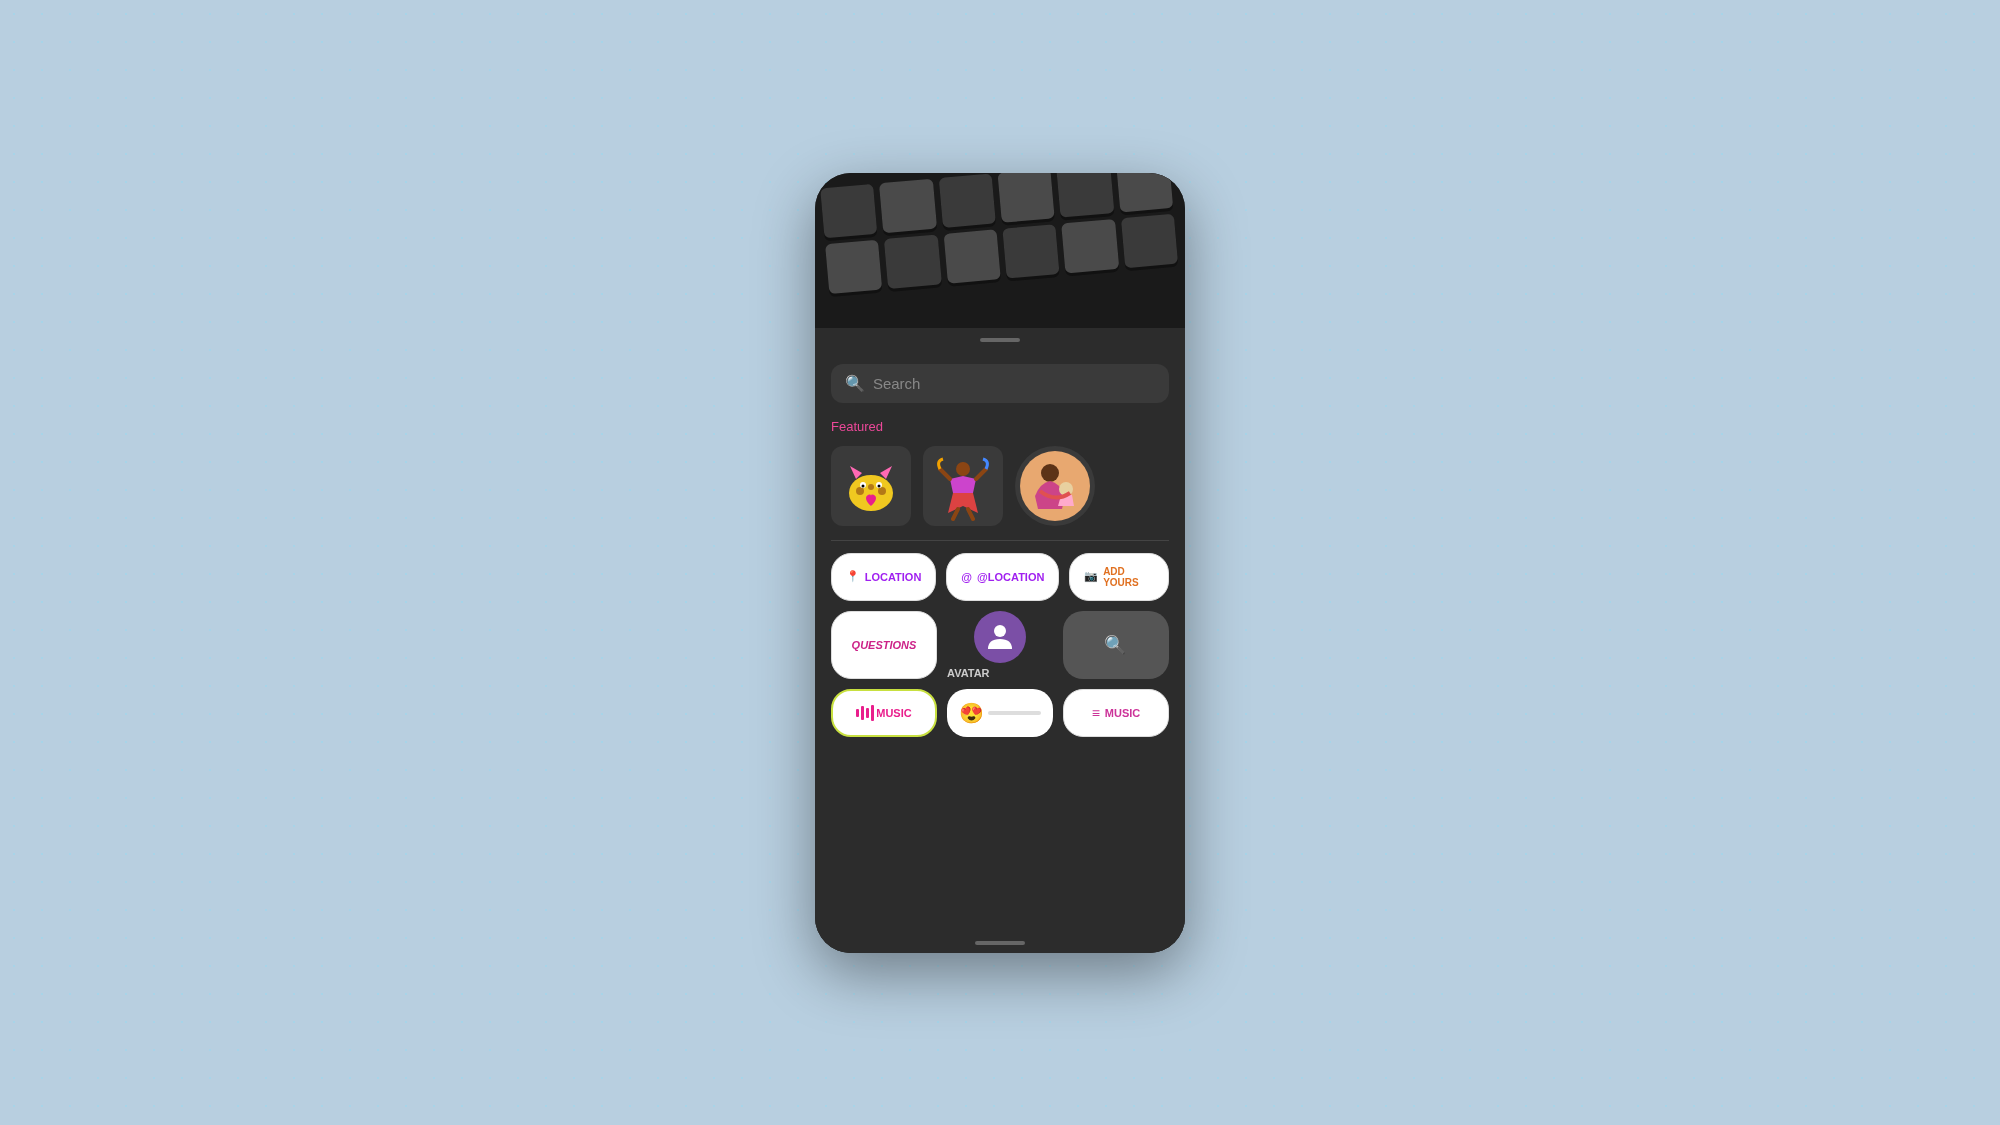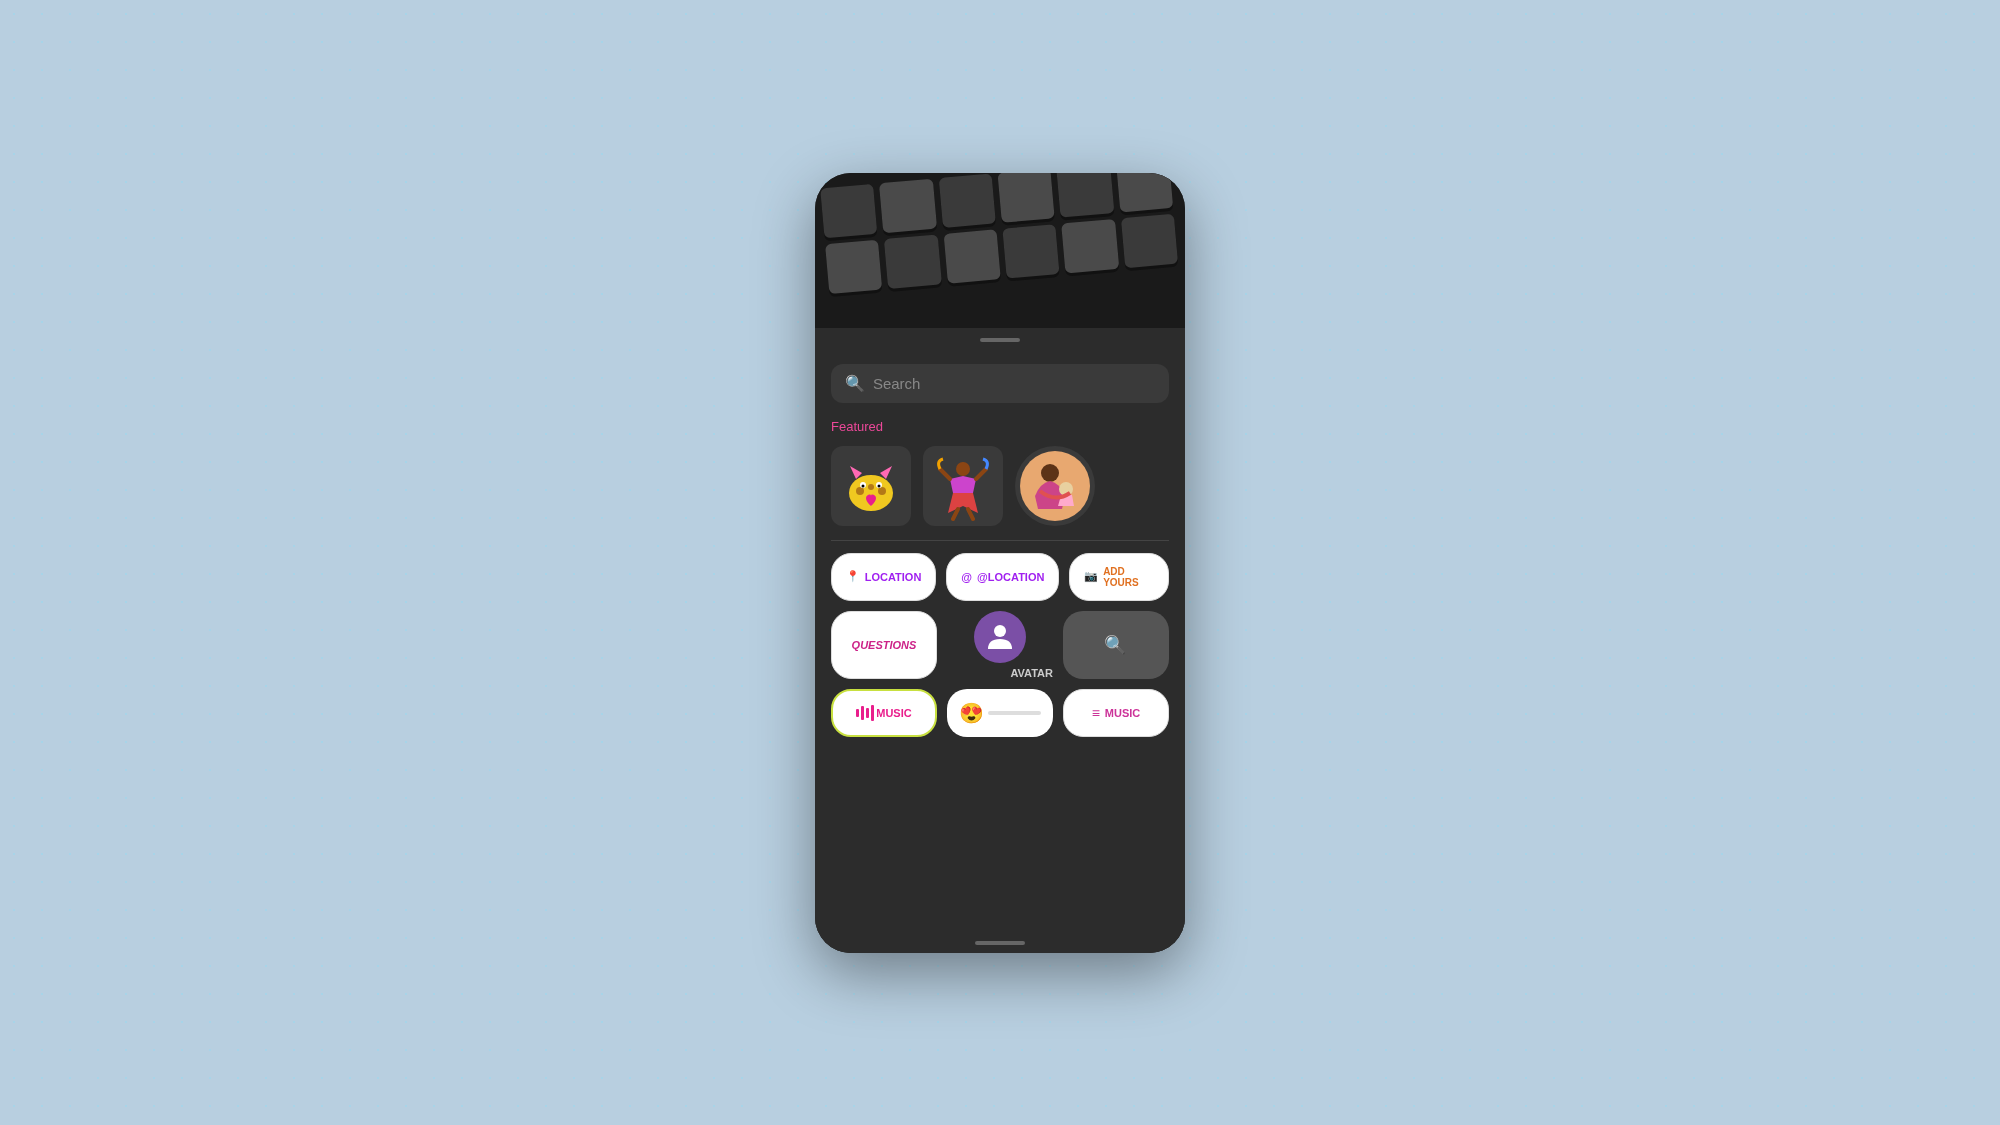--- a/index.html
+++ b/index.html
@@ -171,21 +171,21 @@
       height: 52px;
       display: flex;
       align-items: center;
       justify-content: center;
       margin: 0 auto;
     }
 
     .avatar-container {
       display: flex;
       flex-direction: column;
-      align-items: flex-end;
+      align-items: flex-start;
       justify-content: center;
       gap: 4px;
     }
 
     .avatar-label {
       color: #ccc;
       font-size: 11px;
       font-weight: 600;
     }
 

